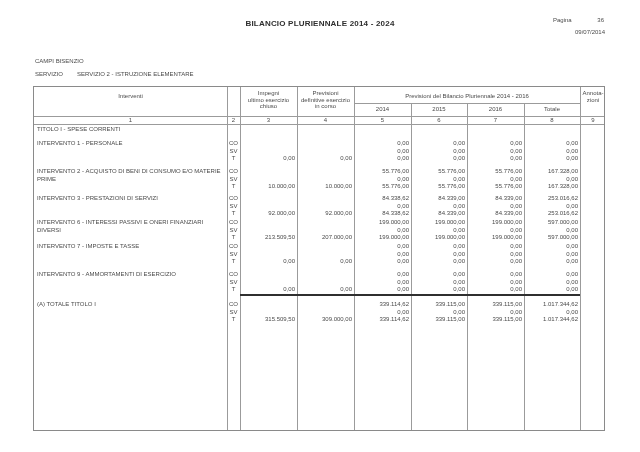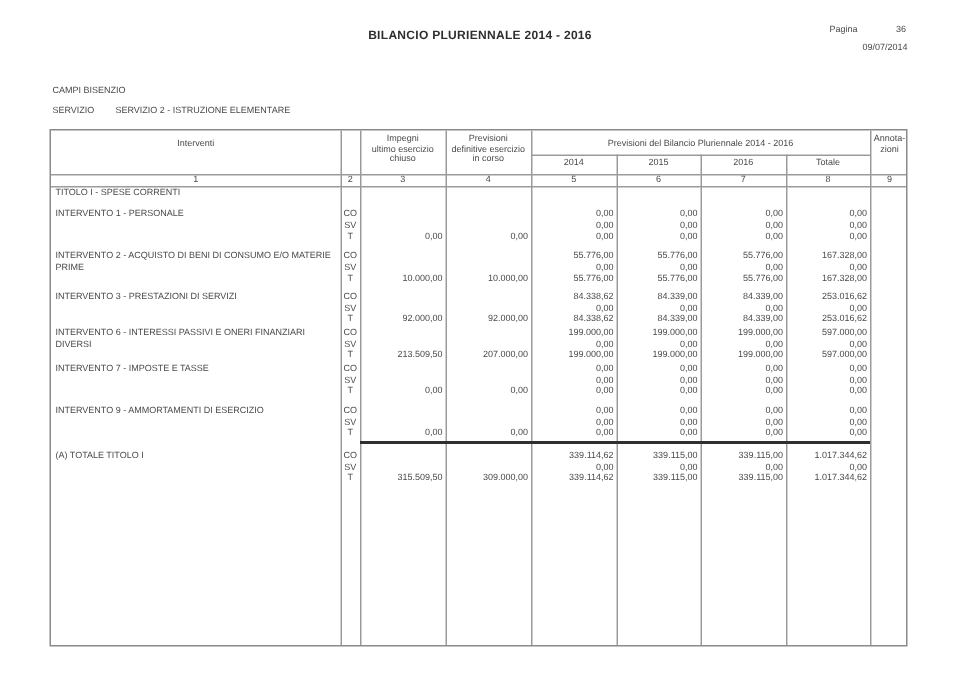--- a/index.html
+++ b/index.html
@@ -44,21 +44,21 @@
   .block{position:absolute;left:0;width:572px;height:23px;}
   .line{height:7.5px;line-height:7.5px;font-size:6px;white-space:nowrap;}
   .b-label{position:absolute;left:3px;top:0;width:188px;font-size:6px;line-height:7.5px;color:#4a4a4a;}
   .b-sub{position:absolute;left:193px;top:0;width:13px;text-align:center;color:#4a4a4a;}
   .b-val{position:absolute;top:0;text-align:right;color:#4a4a4a;}
   .title-row{top:39px;}
 </style>
 </head>
 <body>
 
-<div class="abs doc-title">BILANCIO PLURIENNALE 2014 - 2016</div>
+<div class="abs doc-title">BILANCIO PLURIENNALE 2014 - 2024</div>
 <div class="abs pagina-label">Pagina</div>
 <div class="abs page-number">36</div>
 <div class="abs doc-date">09/07/2014</div>
 <div class="abs entity-name">CAMPI BISENZIO</div>
 <div class="abs service-label">SERVIZIO</div>
 <div class="abs service-value">SERVIZIO 2 - ISTRUZIONE ELEMENTARE</div>
 
 <div class="abs tbl">
 
   <div class="vline v1"></div>

